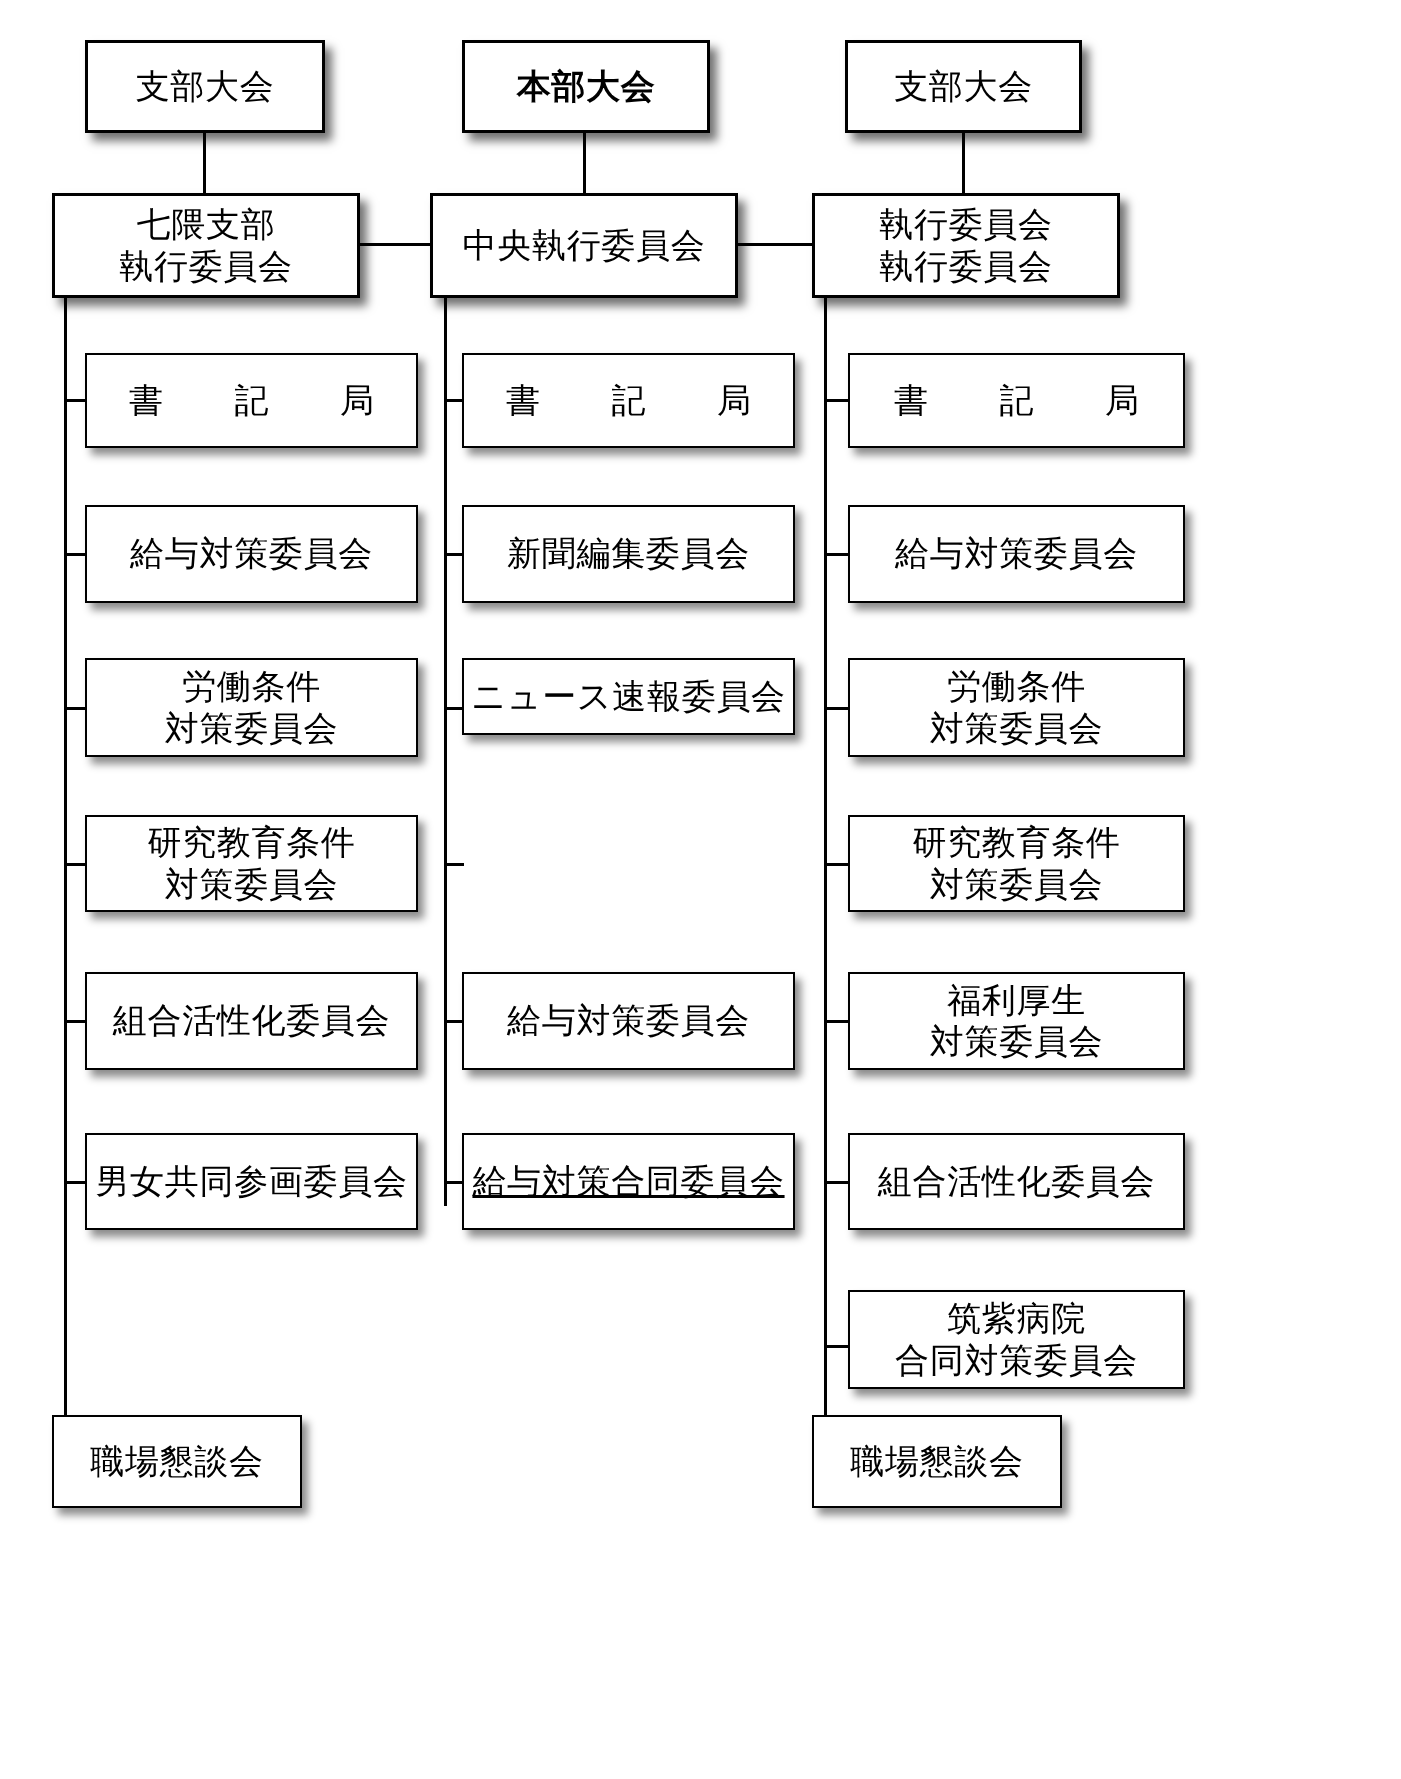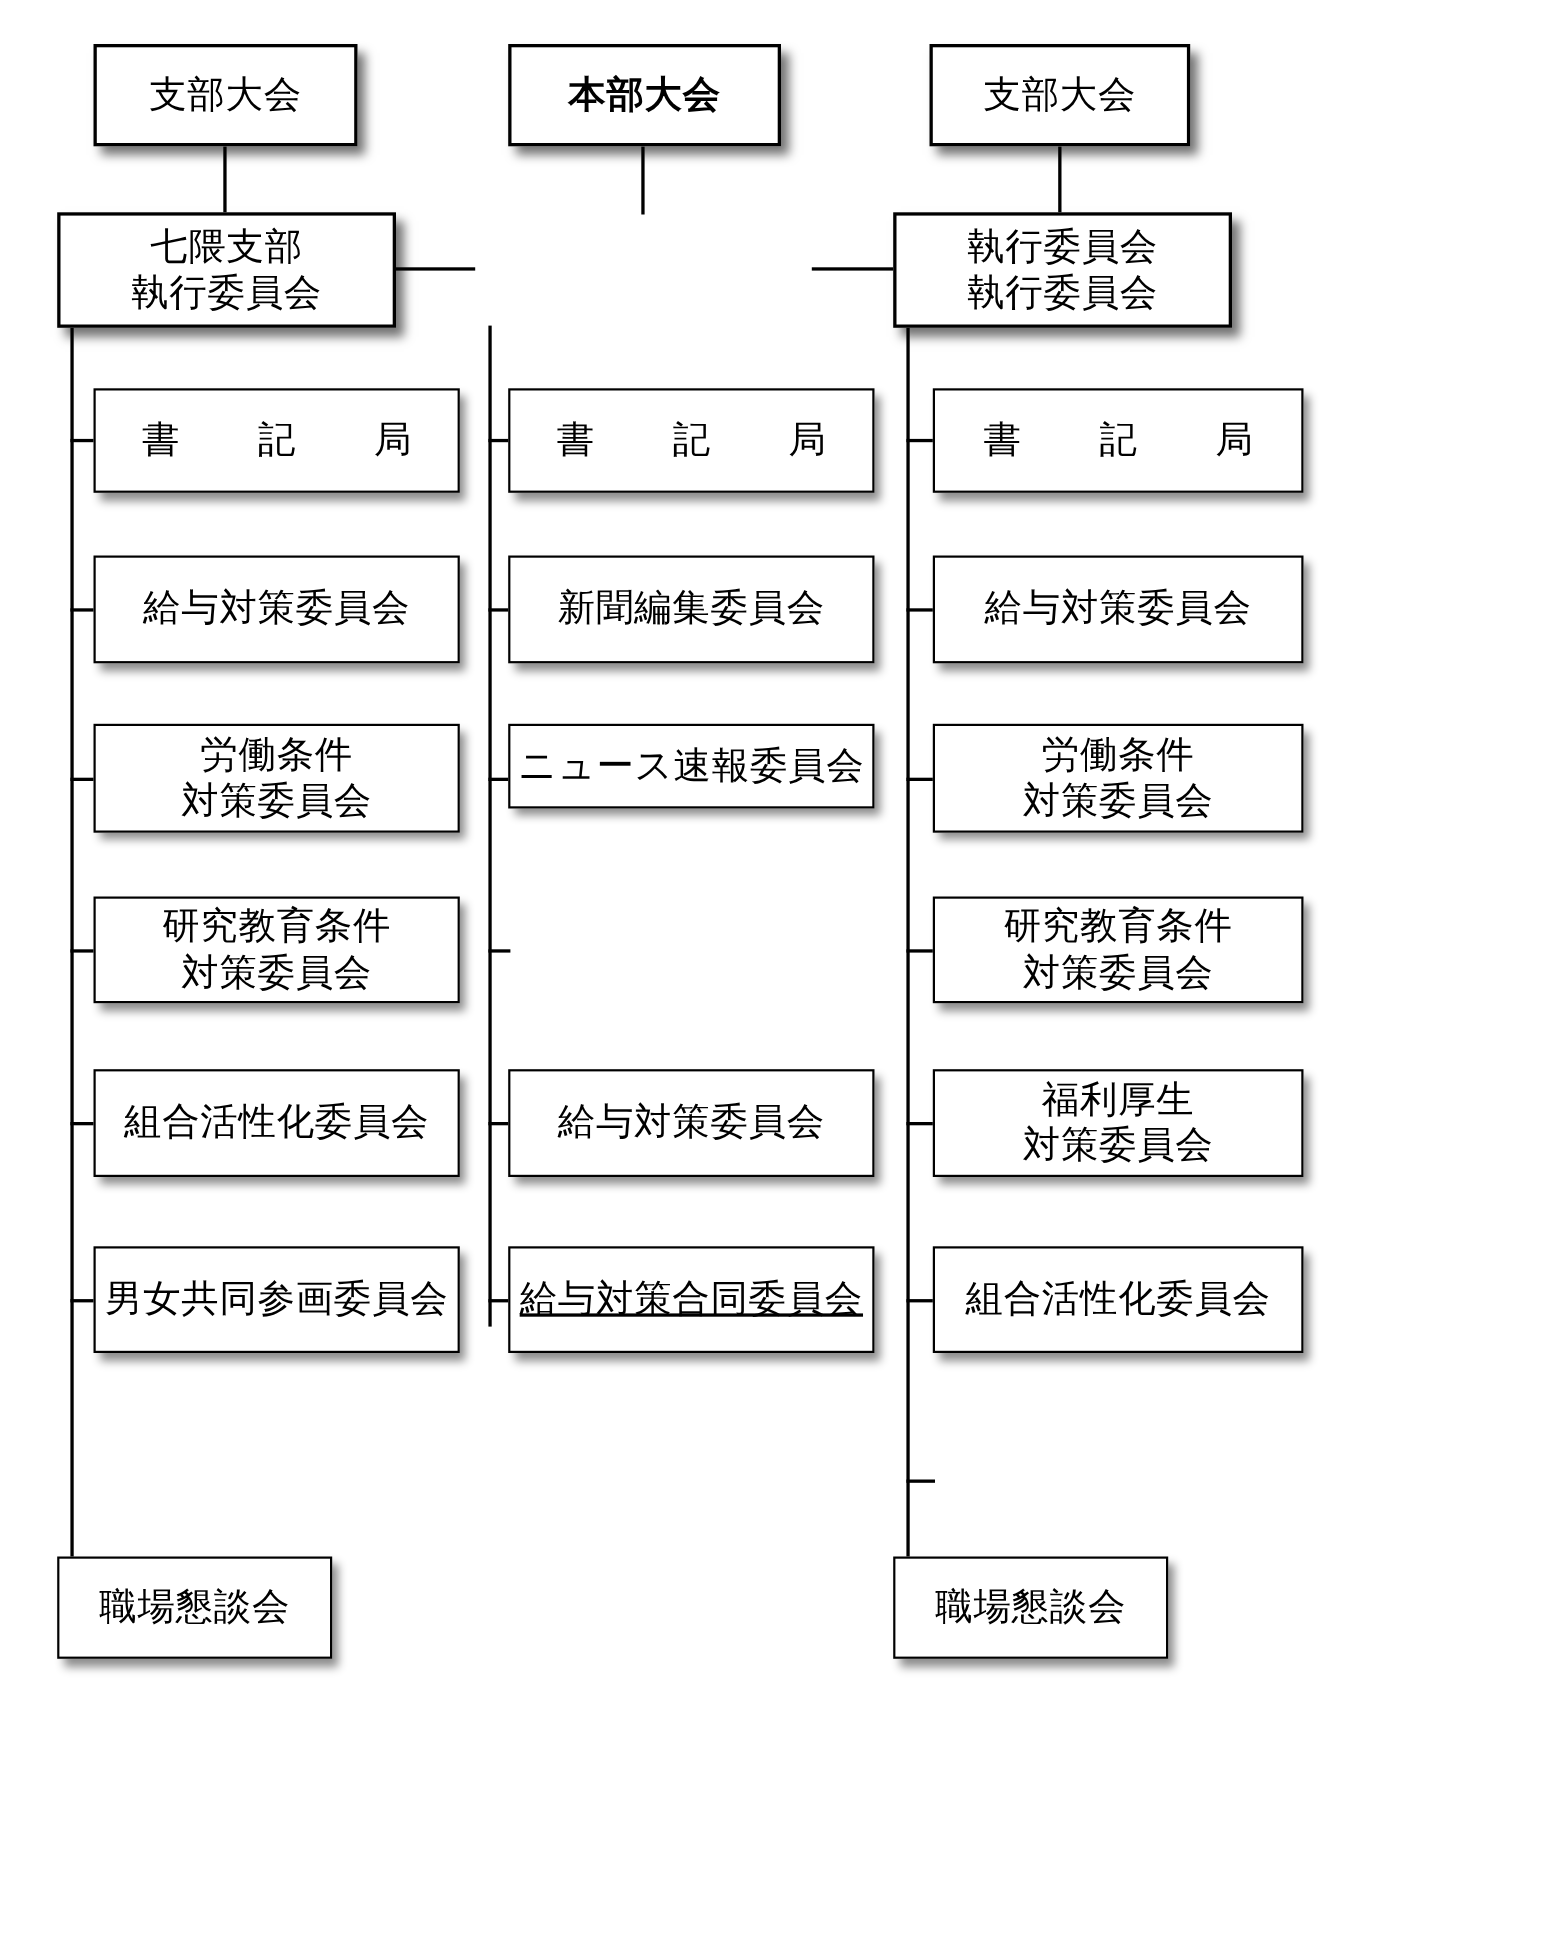--- a/index.html
+++ b/index.html
@@ -112,20 +112,23 @@
   </div>
 
   <div class="box thin bottomnode" style="left:52px;top:1415px;width:250px;height:93px;">
     <span class="ln">職場懇談会</span>
   </div>
 
   <div class="box" style="left:462px;top:40px;width:248px;height:93px;font-weight:bold;">
     <span class="ln">本部大会</span>
   </div>
 
+  <div class="box" style="left:430px;top:193px;width:308px;height:105px;">
+    <span class="ln">中央執行委員会</span>
+  </div>
 
   <div class="box thin" style="left:462px;top:353px;width:333px;height:95px;">
     <span class="ln spaced">書　記　局</span>
   </div>
 
   <div class="box thin" style="left:462px;top:505px;width:333px;height:98px;">
     <span class="ln">新聞編集委員会</span>
   </div>
 
   <div class="box thin" style="left:462px;top:658px;width:333px;height:77px;">
@@ -170,18 +173,22 @@
 
   <div class="box thin" style="left:848px;top:972px;width:337px;height:98px;">
     <span class="ln">福利厚生</span>
     <span class="ln">対策委員会</span>
   </div>
 
   <div class="box thin" style="left:848px;top:1133px;width:337px;height:97px;">
     <span class="ln">組合活性化委員会</span>
   </div>
 
+  <div class="box thin" style="left:848px;top:1290px;width:337px;height:99px;">
+    <span class="ln">筑紫病院</span>
+    <span class="ln">合同対策委員会</span>
+  </div>
 
   <div class="box thin bottomnode" style="left:812px;top:1415px;width:250px;height:93px;">
     <span class="ln">職場懇談会</span>
   </div>
 
 </div>
 
 </body></html>

